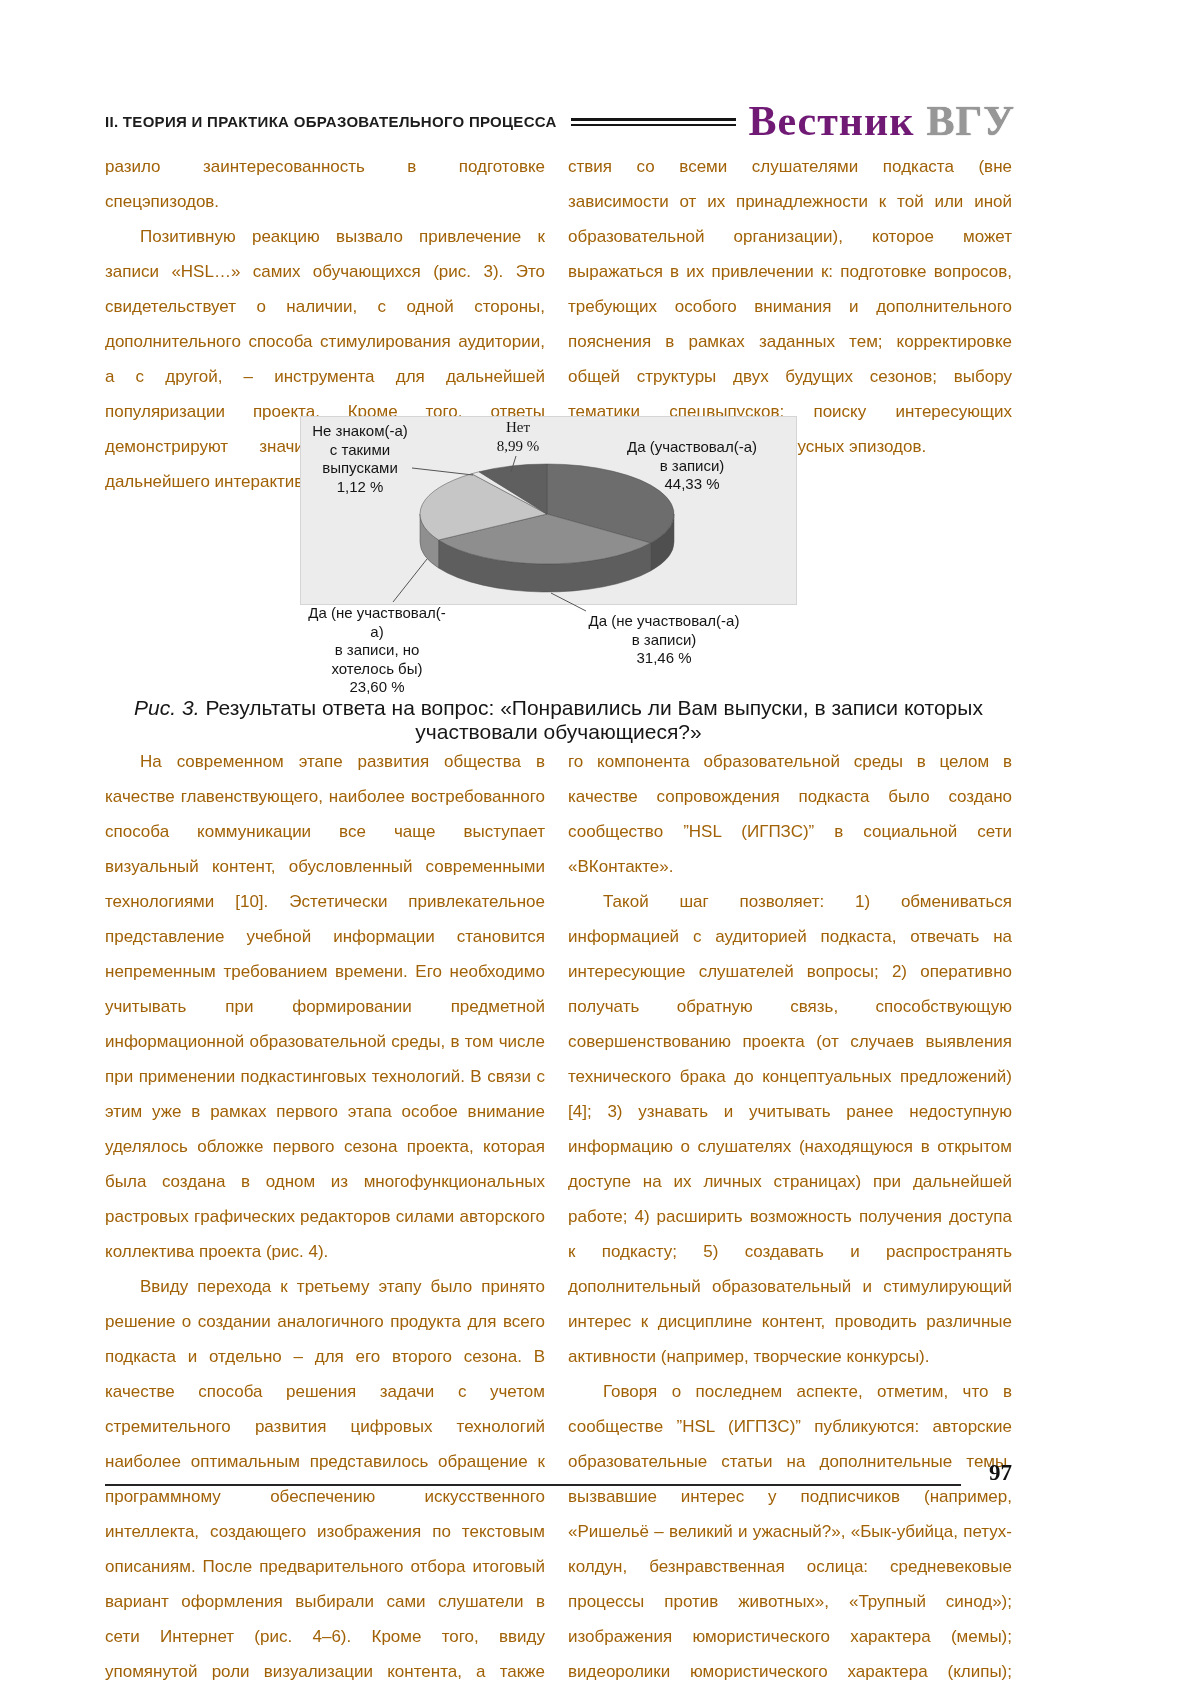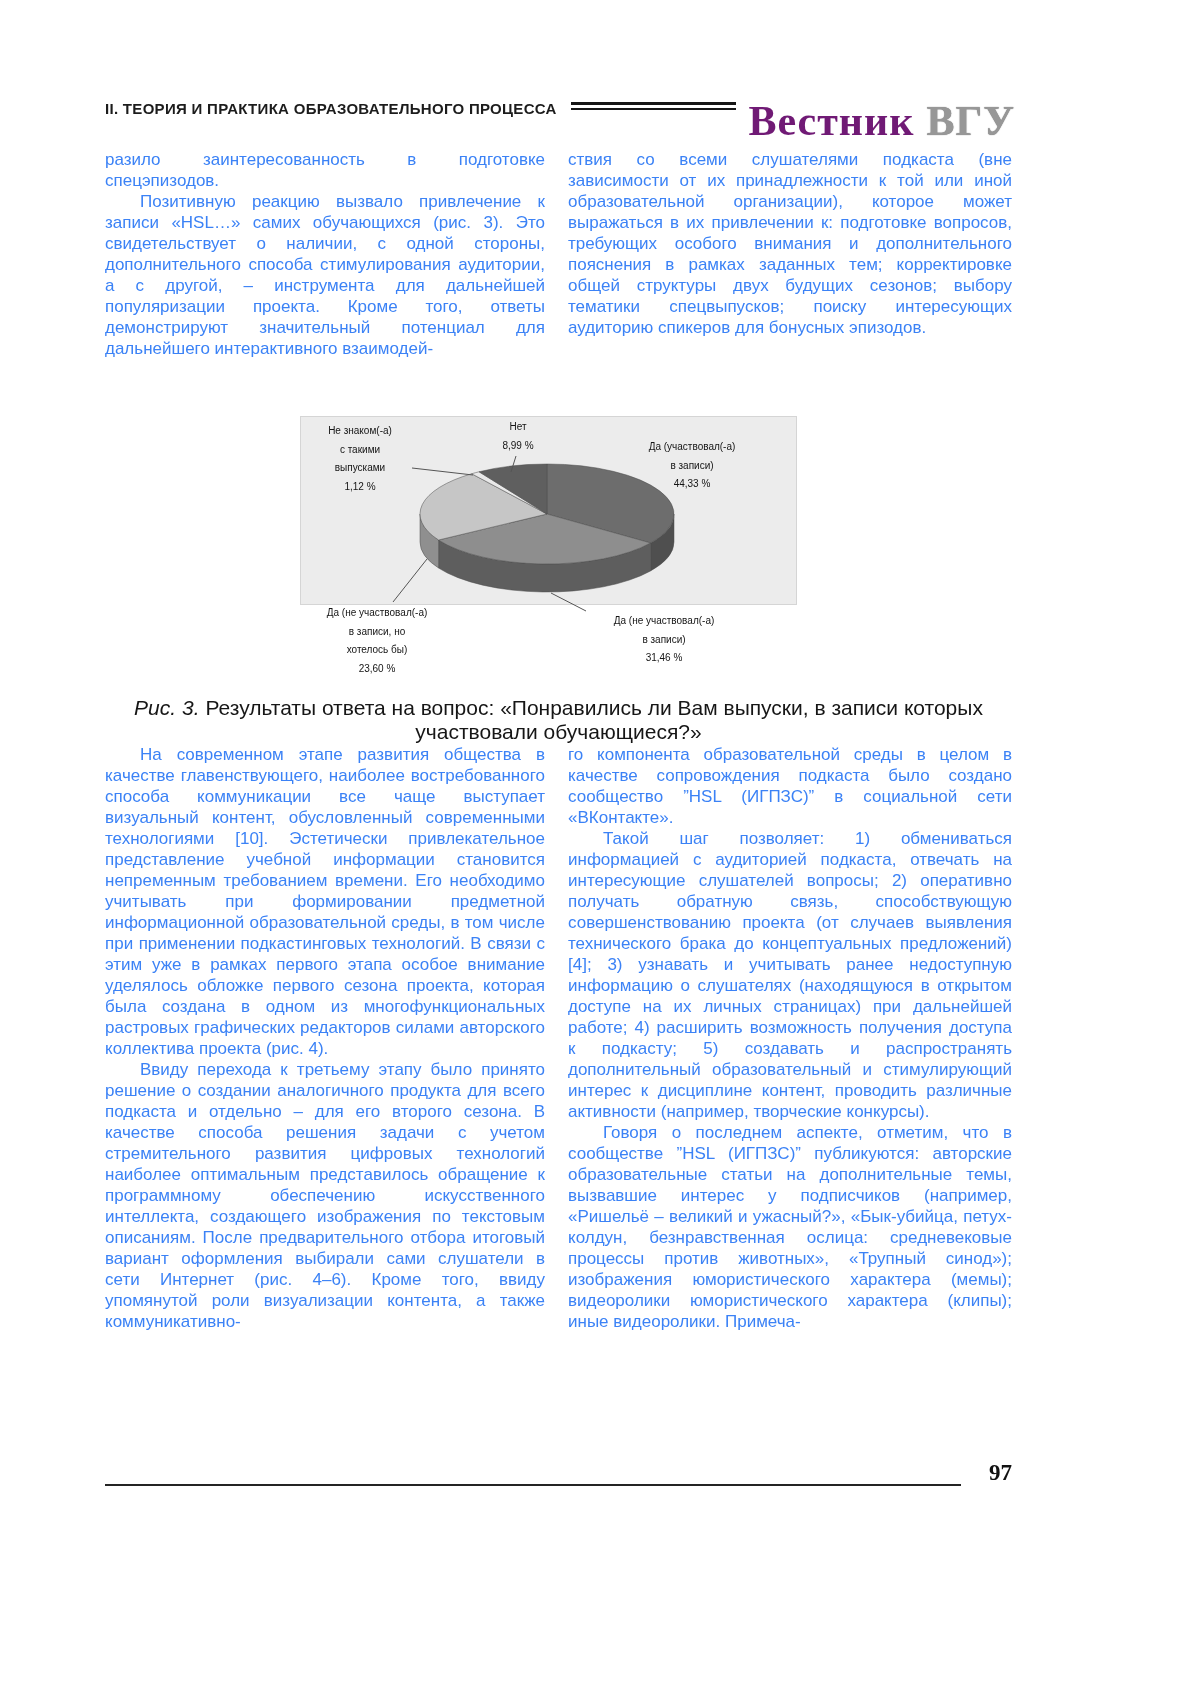--- a/index.html
+++ b/index.html
@@ -3,43 +3,43 @@
 <meta charset="utf-8">
 <style>
   * { margin:0; padding:0; box-sizing:border-box; }
   html,body { background:#ffffff; }
   .page {
     position:relative; width:1200px; height:1697px; margin:0 auto;
     background:#ffffff; color:#1c1c1c;
     font-family:"Liberation Sans", sans-serif; overflow:hidden;
   }
   
-  .header { position:absolute; left:105px; top:100px; width:910px; display:flex; align-items:flex-start; }
+  .header { position:absolute; left:105px; top:100px; width:910px; display:flex; align-items:center; }
   .section-title { font-size:15px; font-weight:bold; letter-spacing:0.3px; white-space:nowrap; }
   .header-rule { flex:1; height:8px; border-top:3px solid #151515; border-bottom:2px solid #151515; margin:2px 12px 0 14px; }
   .logo { font-family:"Liberation Serif", serif; font-weight:bold; font-size:42px; line-height:1; white-space:nowrap; letter-spacing:1px; }
   .logo .l1 { color:#701a75; }
   .logo .l2 { color:#979797; margin-left:12px; text-shadow:0 0 1px #6b6b6b;font-family:Liberation Serif, serif; }
   
-  .col { position:absolute; text-align:justify; font-size:17px; line-height:21px; color:#3b82f6; }
+  .col { position:absolute; text-align:justify; font-size:17px; line-height:35px; color:#a16207; }
   .col p { margin:0; }
   .col p.ind { text-indent:35px; }
   .col-tl { left:105px; top:149px; width:440px; }
   .col-tr { left:568px; top:149px; width:444px; }
   .col-bl { left:105px; top:744px; width:440px; }
   .col-br { left:568px; top:744px; width:444px; }
   
   .figure { position:absolute; left:300px; top:416px; width:497px; height:262px; }
   .figure svg { position:absolute; left:0; top:0; }
   .pie-label {
     position:absolute; white-space:pre-line; text-align:center;
-    font-size:10px; line-height:18.5px; color:#141414;
+    font-size:15px; line-height:18.5px; color:#141414;
   }
   .lbl-unfamiliar { left:10px;  top:6px;   width:100px; }
-  .lbl-no         { left:168px; top:2px;   width:100px; }
+  .lbl-no         { left:168px; top:2px;   width:100px;font-family:Liberation Serif, serif; }
   .lbl-yes-part   { left:316px; top:22px;  width:152px; }
   .lbl-yes-nopart { left:278px; top:196px; width:172px; }
   .lbl-wanted     { left:6px;   top:188px; width:142px; }
   
   .caption { position:absolute; left:105px; top:696px; width:907px; text-align:center; font-size:21px; color:#161616; }
   .caption .cap-label { font-style:italic; margin-right:6px; }
   
   .footer { position:absolute; left:105px; top:1460px; width:907px; display:flex; align-items:flex-end; }
   .footer-rule { flex:1; border-top:2px solid #242424; margin-top:2px; }
   .page-number { font-family:"Liberation Serif", serif; font-weight:bold; font-size:23px; margin-left:28px; color:#111; }

